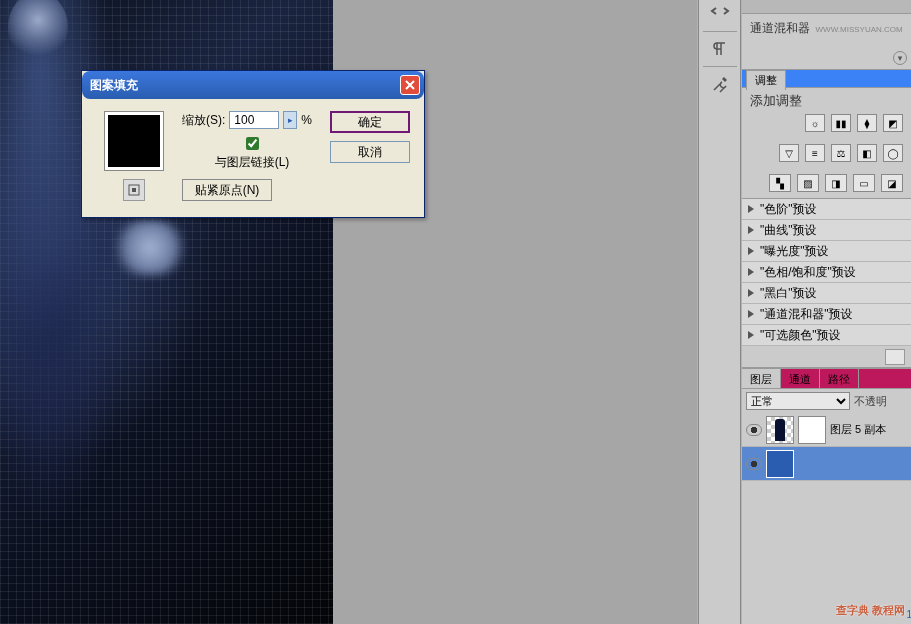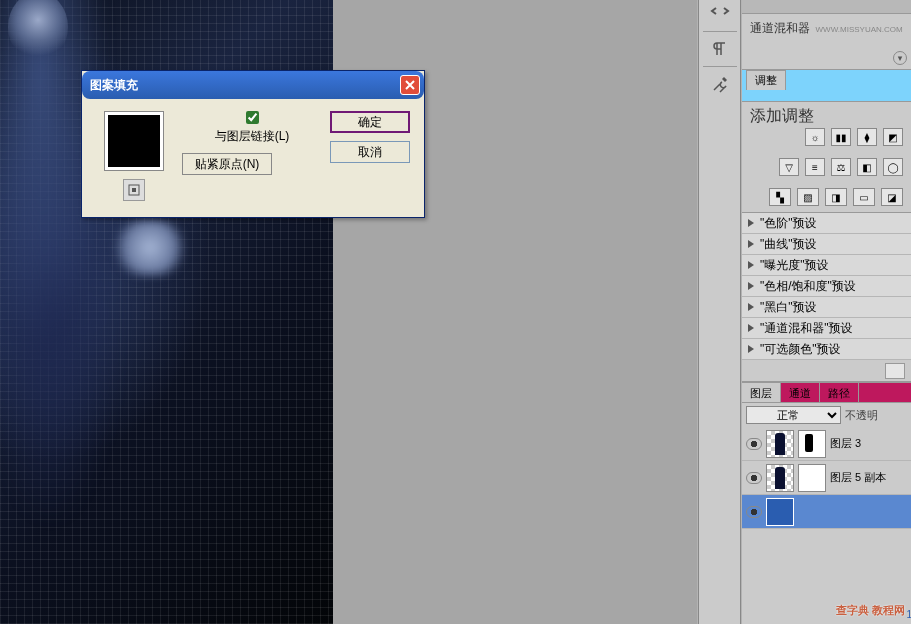--- a/index.html
+++ b/index.html
@@ -31,40 +31,40 @@
 .rt-toolbar { position: absolute; left: 698px; top: 0; width: 43px; height: 624px; background: #cbcbcb; border-left: 1px solid #888; border-right: 1px solid #888; display: flex; flex-direction: column; align-items: center; }
 .rt-sep { width: 34px; height: 1px; background: #999; margin: 3px 0; }
 .rt-btn { width: 30px; height: 24px; margin: 2px; display: flex; align-items: center; justify-content: center; border: 1px solid transparent; color: #555; cursor: pointer; }
 .rt-btn svg { width: 20px; height: 20px; }
 
 
 .panels-col { position: absolute; left: 742px; top: 0; width: 169px; height: 624px; background: #cbcbcb; display: flex; flex-direction: column; }
 .top-strip { height: 14px; background: #b8b8b8; border-bottom: 1px solid #999; }
 .forum-strip { height: 56px; padding: 6px 8px; font-size: 10px; color: #333; border-bottom: 1px solid #999; position: relative; }
 .forum-strip .mini-drop { position: absolute; right: 4px; bottom: 4px; width: 14px; height: 14px; border: 1px solid #888; border-radius: 7px; font-size: 9px; line-height: 12px; text-align: center; color: #555; }
-.tab-adjust { height: 32px; background: #7dd3fc; border-bottom: 1px solid #999; padding-left: 4px; }
+.tab-adjust { height: 18px; background: #3b82f6; border-bottom: 1px solid #999; padding-left: 4px; }
 .tab-adjust span { display: inline-block; padding: 2px 8px; background: #cbcbcb; border: 1px solid #999; border-bottom: none; font-size: 11px; }
-.add-adjust { height: 20px; padding: 4px 8px; font-size: 16px; color: #333; }
+.add-adjust { height: 20px; padding: 4px 8px; font-size: 13px; color: #333; }
 .adj-icons-row { display: flex; justify-content: flex-end; gap: 6px; padding: 6px 8px; }
 .adj-icons-row .ic { width: 20px; height: 18px; border: 1px solid #888; background: #e6e6e6; display: flex; align-items: center; justify-content: center; font-size: 10px; cursor: pointer; }
 .adj-icons-row.third { justify-content: flex-end; }
 .adj-icons-row.third .ic { width: 22px; }
 
 .preset-list { border-top: 1px solid #999; }
 .preset-item { height: 21px; display: flex; align-items: center; padding-left: 6px; border-bottom: 1px solid #b6b6b6; background: #d9d9d9; cursor: pointer; }
 .preset-item .tri { width: 0; height: 0; border-top: 4px solid transparent; border-bottom: 4px solid transparent; border-left: 6px solid #555; margin-right: 6px; }
 .preset-mid { height: 22px; background: #cbcbcb; display: flex; justify-content: flex-end; align-items: center; padding-right: 6px; border-bottom: 1px solid #999; }
 .preset-mid .bt { width: 20px; height: 16px; border: 1px solid #999; background: #e6e6e6; }
 
 .layers-panel { flex: 1; display: flex; flex-direction: column; border-top: 1px solid #999; }
 .lp-tabs { height: 20px; background: #be185d; display: flex; border-bottom: 1px solid #999; }
 .lp-tabs span { padding: 3px 8px; font-size: 11px; border-right: 1px solid #999; cursor: pointer; }
 .lp-tabs span.active { background: #cbcbcb; }
 .lp-row1 { height: 24px; display: flex; align-items: center; padding: 0 4px; gap: 4px; }
-.lp-row1 select { width: 95px; height: 18px; font-size: 11px; border: 1px solid #888; background: #e8e8e8; padding-left: 26px; }
+.lp-row1 select { width: 104px; height: 18px; font-size: 11px; border: 1px solid #888; background: #e8e8e8; }
 .lp-row1 .opac { font-size: 11px; color: #444; }
 .lp-row2 { height: 20px; display: flex; align-items: center; padding: 0 4px; gap: 6px; font-size: 11px; color: #444; }
 .lp-row2 .lock-ic { width: 14px; height: 14px; border: 1px solid #999; }
 .lp-layers { flex: 1; overflow: hidden; }
 .layer-row { height: 34px; display: flex; align-items: center; border-bottom: 1px solid #b6b6b6; padding: 0 4px; gap: 4px; }
 .layer-row.sel { background: #5a88d0; color: #fff; }
 .eye { width: 16px; height: 12px; background: radial-gradient(circle, #333 0 40%, transparent 41%); border: 1px solid #888; border-radius: 6px; }
 .thumb { width: 28px; height: 28px; border: 1px solid #888; background: #fff; display: flex; align-items: center; justify-content: center; position: relative; }
 .thumb.checker { background:
   repeating-conic-gradient(#ccc 0 25%, #fff 0 50%) 0 0/8px 8px; }
@@ -206,31 +206,20 @@
     <div class="lp-row1">
       <select><option>正常</option></select>
       <span class="opac">不透明</span>
     </div>
     <div class="lp-layers">
       <div class="layer-row">
         <span class="eye"></span>
         <div class="thumb checker">
             <div class="silhouette"></div>
           </div>
-        <div class="thumb checker mask-thumb">
-            <div class="ms"></div>
-            <div class="hole"></div>
-          </div>
-        <span class="layer-label">图层 3</span>
-      </div>
-      <div class="layer-row">
-        <span class="eye"></span>
-        <div class="thumb checker">
-            <div class="silhouette"></div>
-          </div>
         <div class="thumb"></div>
         <span class="layer-label">图层 5 副本</span>
       </div>
       <div class="layer-row sel">
         <span class="eye"></span>
         <div class="thumb" style="background:#2a5db0;border-color:#fff"></div>
         <span class="layer-label"></span>
       </div>
     </div>
   </div>
@@ -253,20 +242,26 @@
           <div></div>
         </div>
       <div class="snap-ic">
         <svg width="14" height="14" viewBox="0 0 14 14">
             <rect x="2" y="2" width="10" height="10" fill="none" stroke="#555"></rect>
             <rect x="5" y="5" width="4" height="4" fill="#555"></rect>
           </svg>
       </div>
     </div>
     <div class="mid-col">
+      <div class="scale-row">
+        <label>缩放(S):</label>
+        <input type="text" value="100" style="">
+        <div class="spin"></div>
+        <span>%</span>
+      </div>
       <div class="link-row">
         <input type="checkbox" checked="" style="">
         <label>与图层链接(L)</label>
       </div>
       <button class="snap-btn">贴紧原点(N)</button>
     </div>
     <div class="right-col">
       <button class="dlg-btn primary">确定</button>
       <button class="dlg-btn">取消</button>
     </div>

